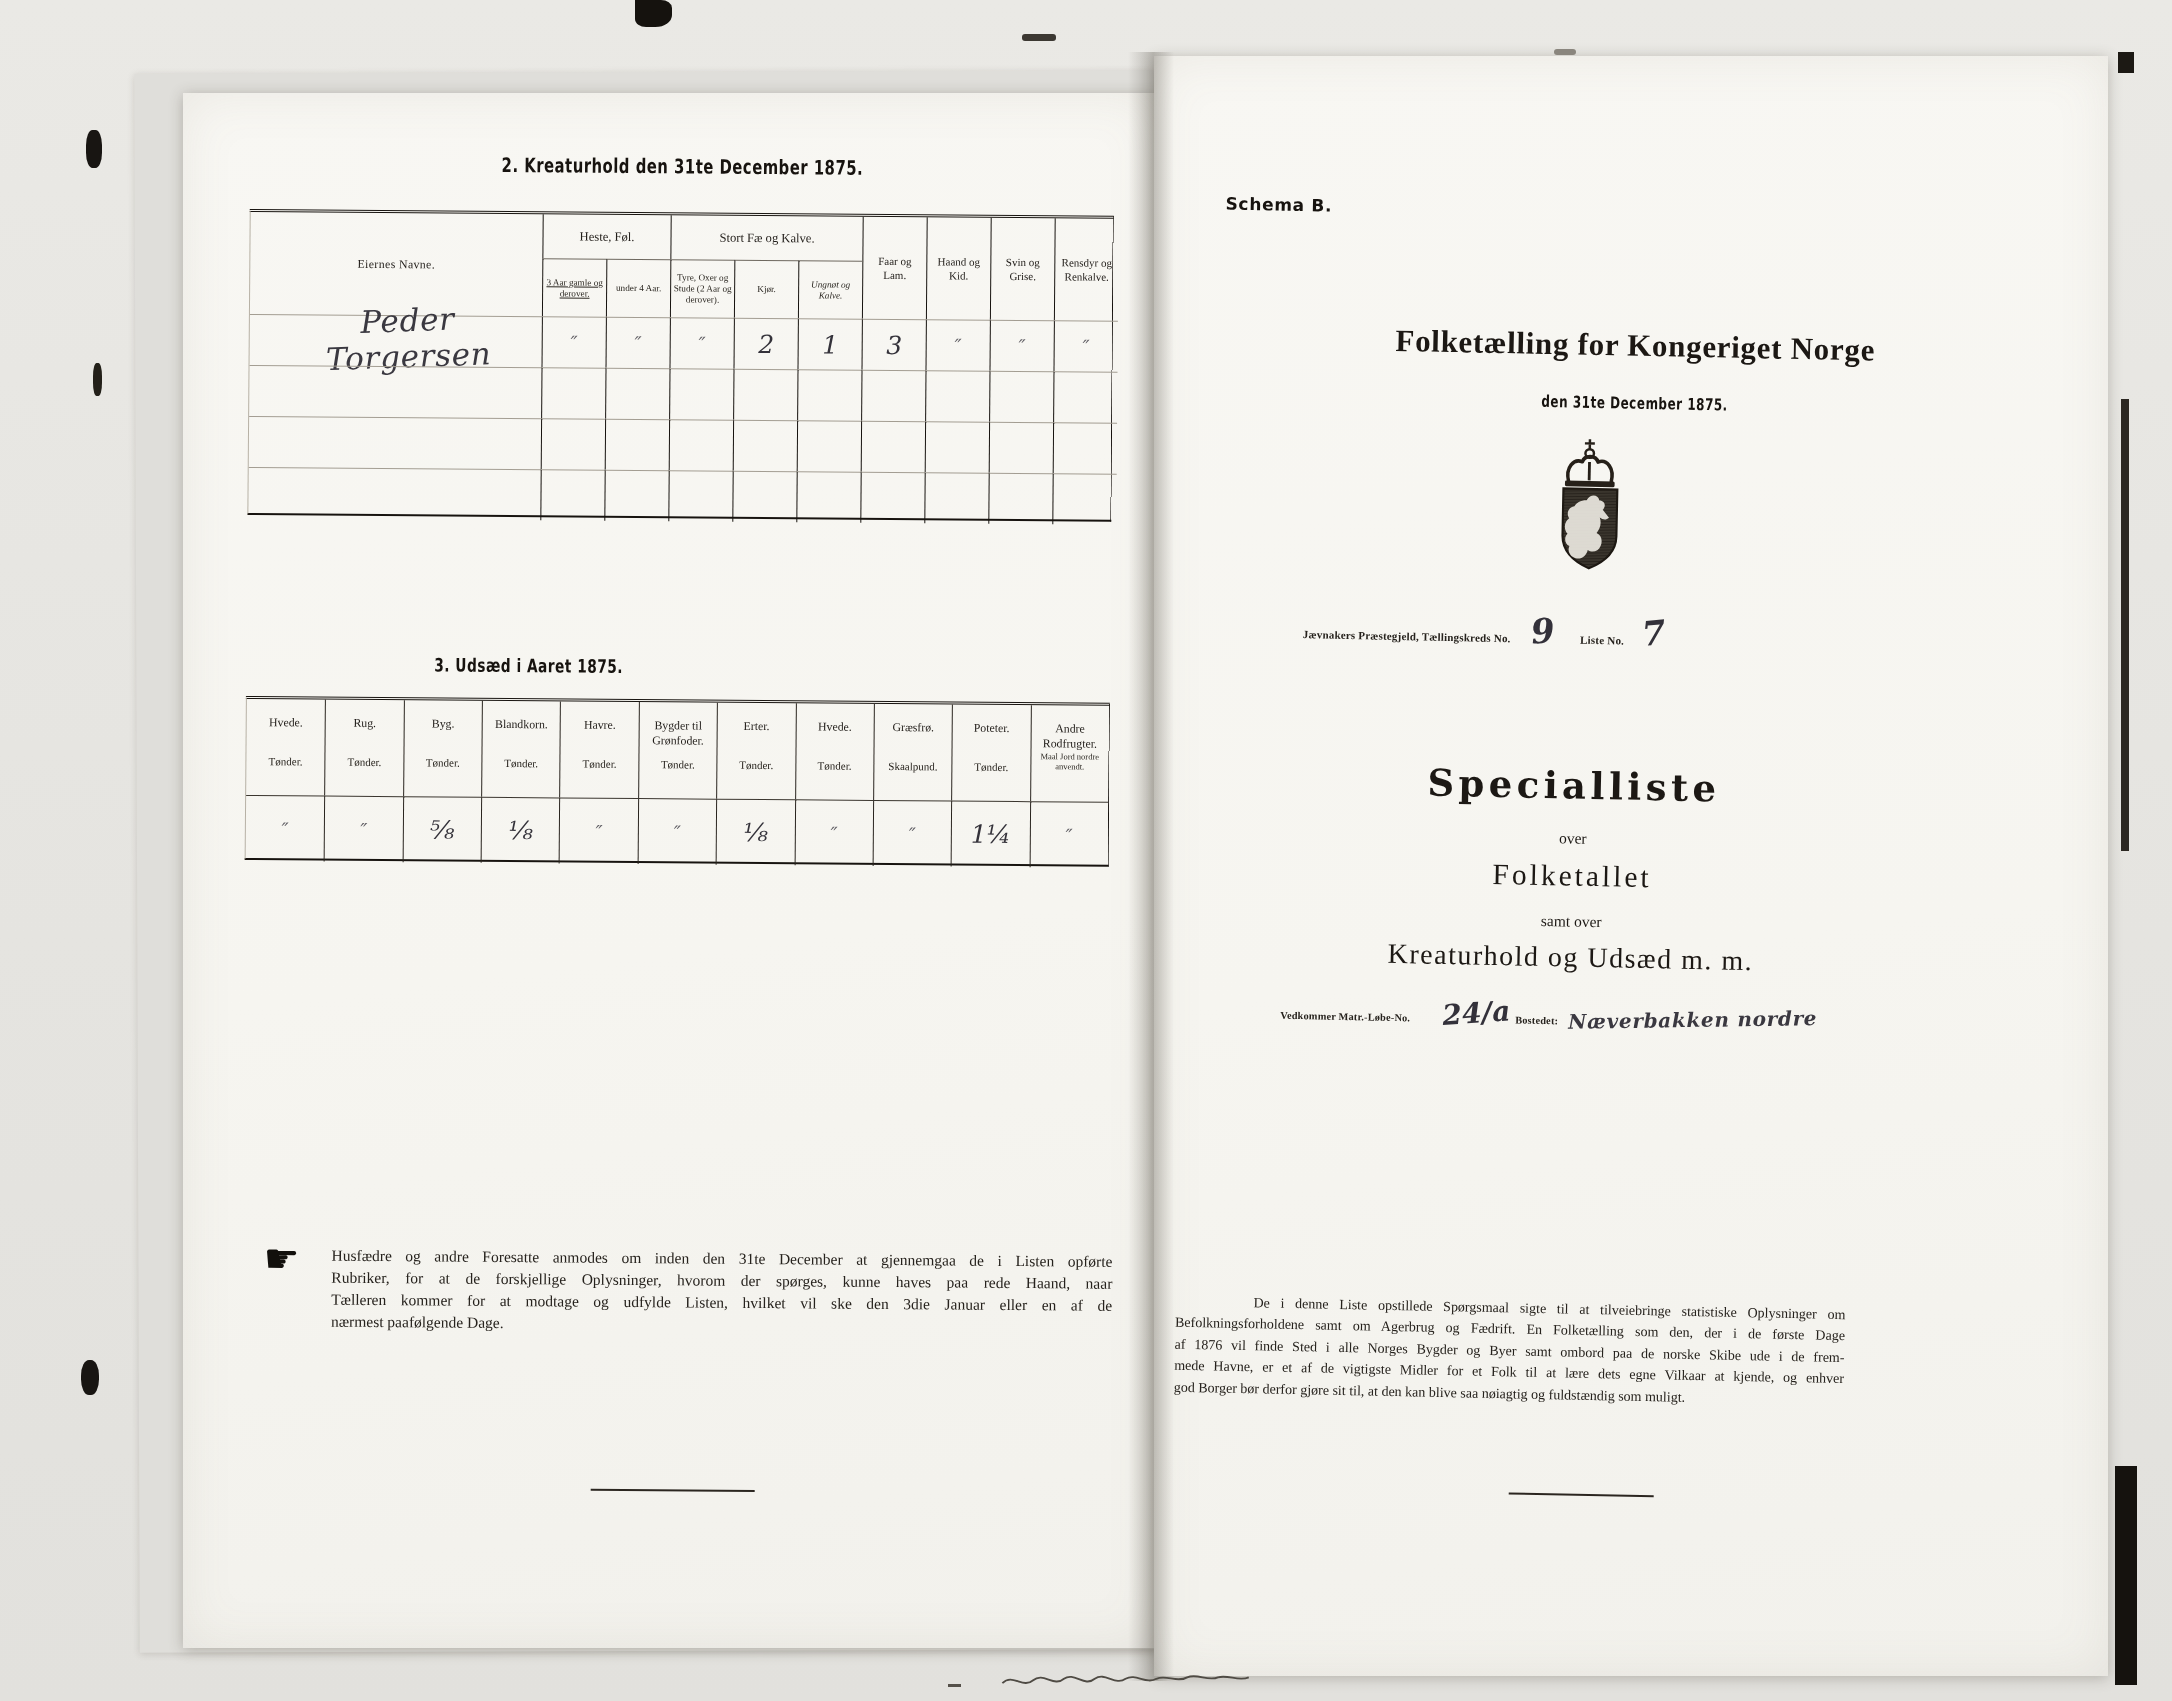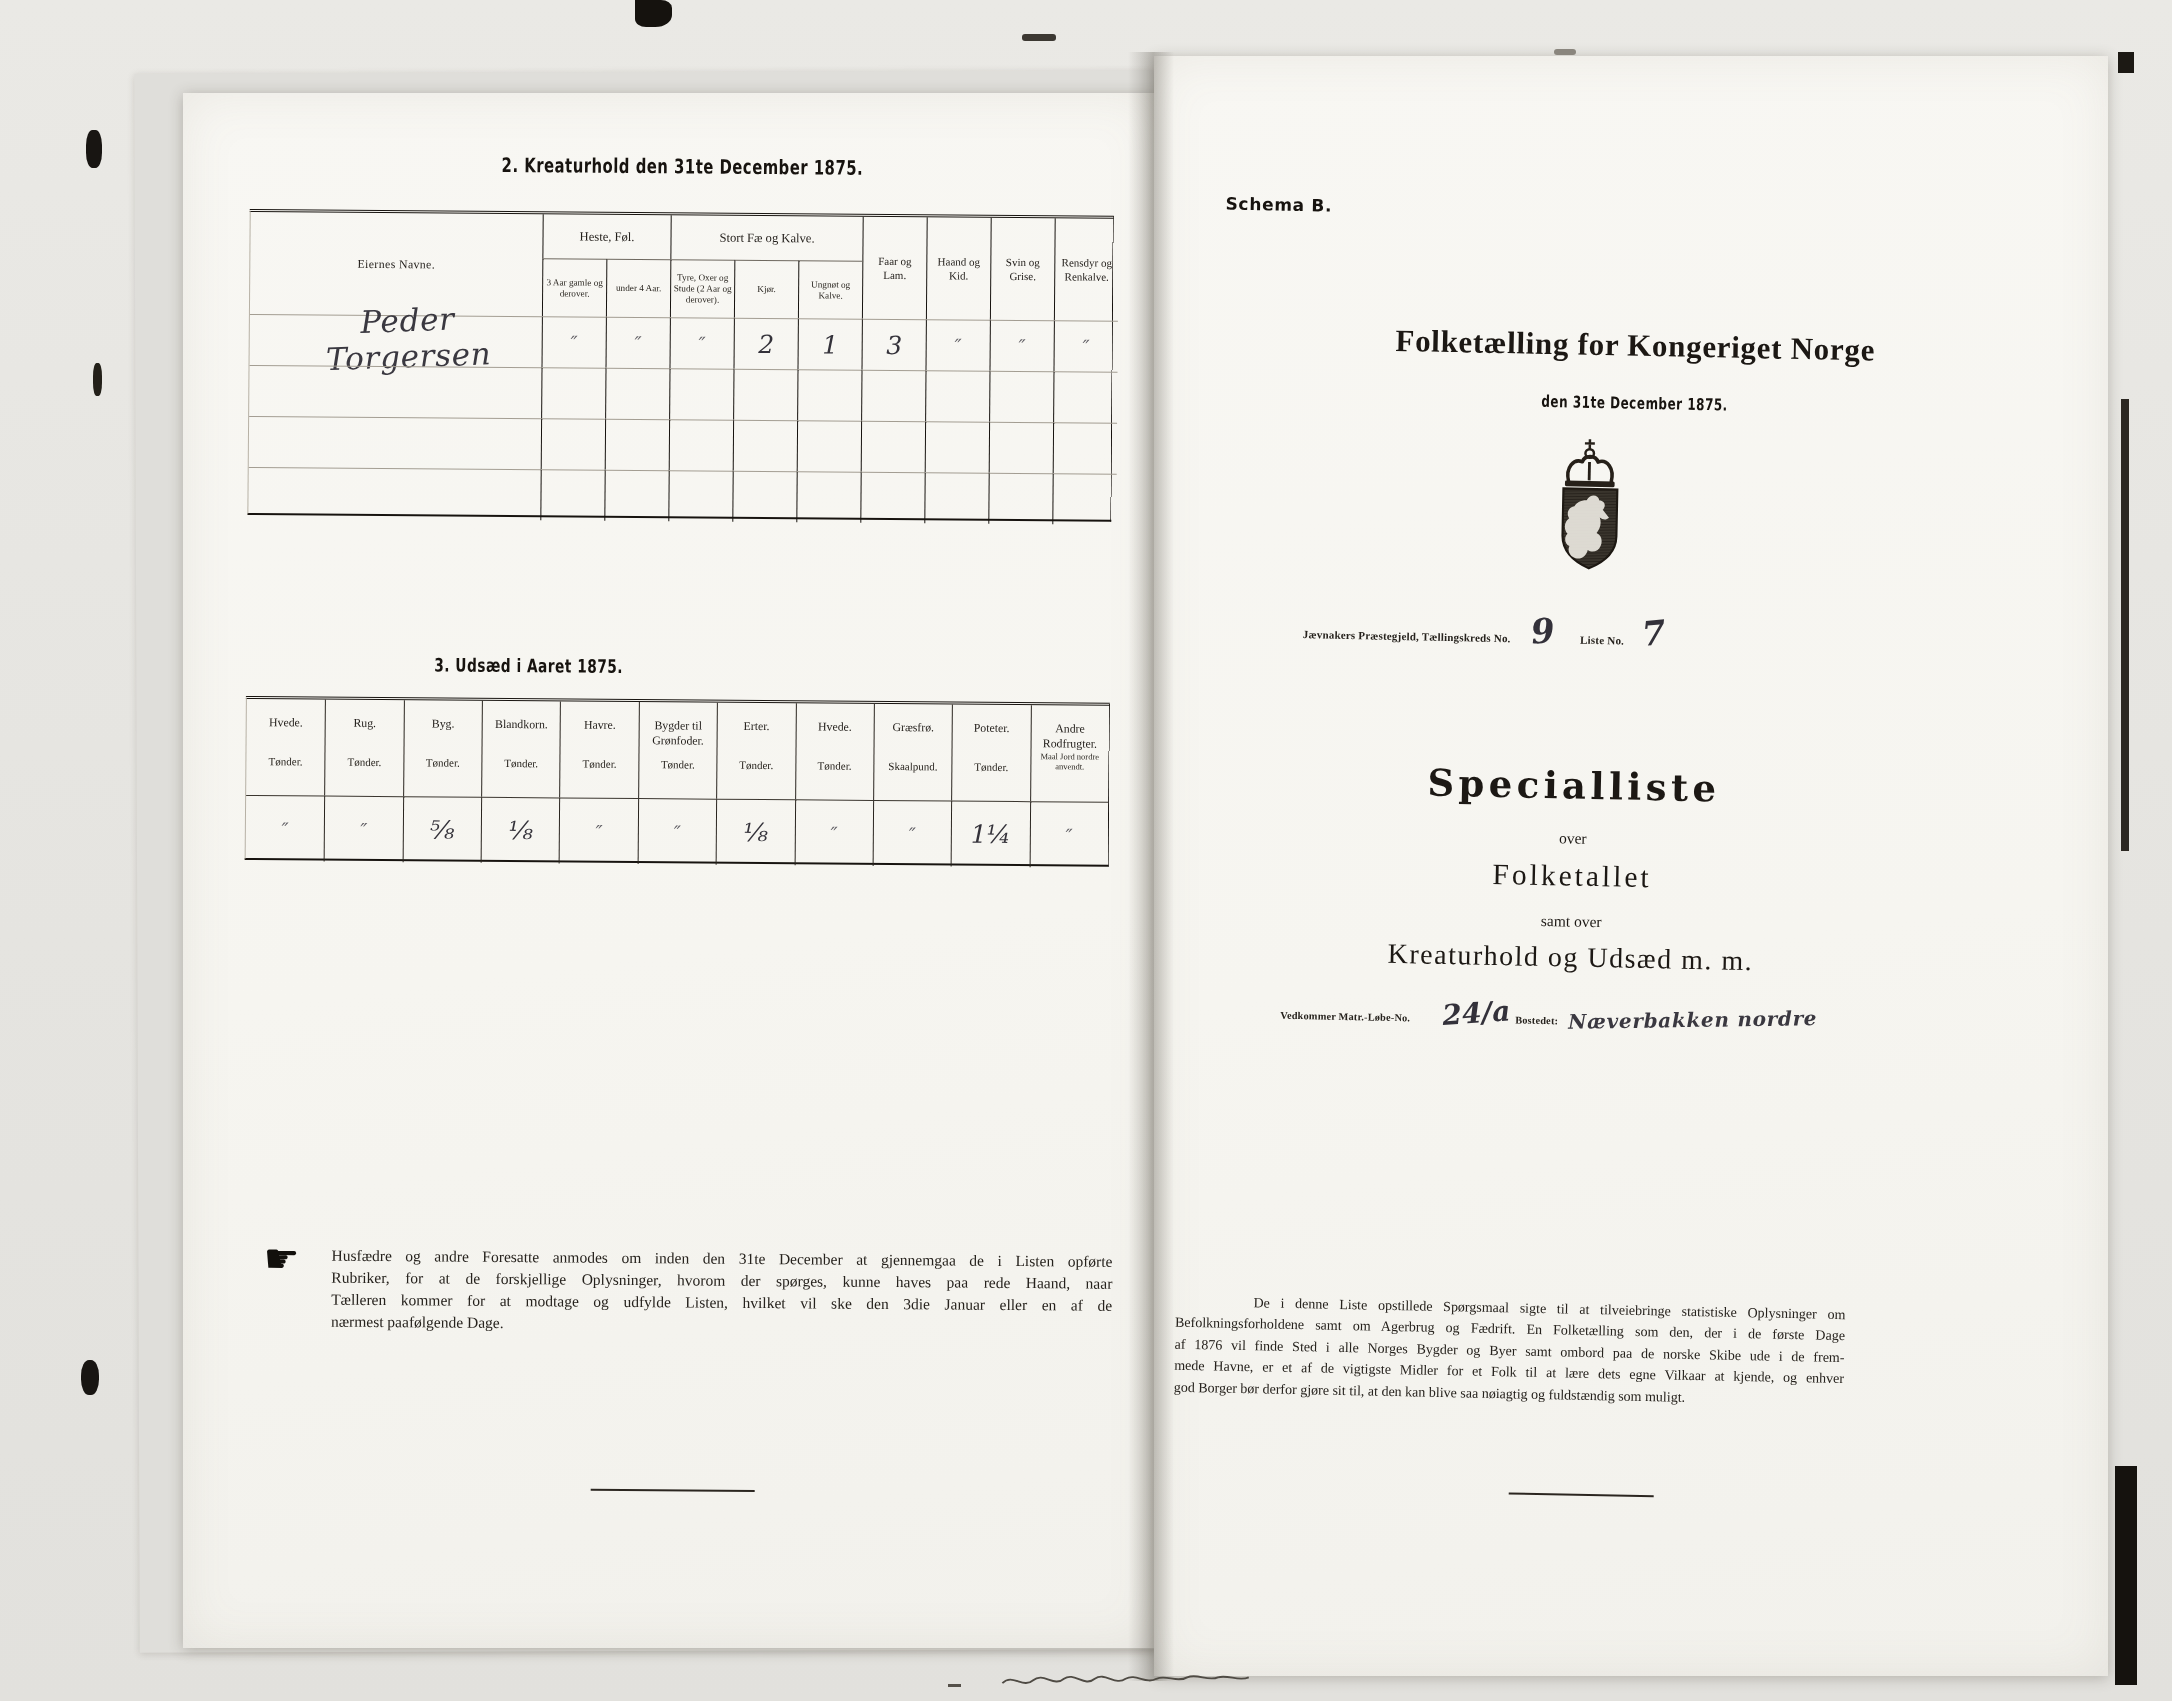--- a/index.html
+++ b/index.html
@@ -116,25 +116,25 @@
       </div>
 
       <div class="grid" id="livestock-grid">
           <div class="lc owner-h" style="grid-area: 1 / 1 / 3;">Eiernes Navne.</div>
           <div class="lc grp vl" style="grid-area: 1 / 2 / auto / 4;">Heste, Føl.</div>
           <div class="lc grp vl" style="grid-area: 1 / 4 / auto / 7;">Stort Fæ og Kalve.</div>
           <div class="lc single vl" style="grid-area: 1 / 7 / 3;">Faar og Lam.</div>
           <div class="lc single vl" style="grid-area: 1 / 8 / 3;">Haand og Kid.</div>
           <div class="lc single vl" style="grid-area: 1 / 9 / 3;">Svin og Grise.</div>
           <div class="lc single vl" style="grid-area: 1 / 10 / 3;">Rensdyr og Renkalve.</div>
-          <div class="lc sub vl" style="grid-area: 2 / 2;">3 Aar gamle og derover.</div>
+          <div class="lc sub vl" style="grid-area: 2 / 2; text-decoration: underline;">3 Aar gamle og derover.</div>
           <div class="lc sub vl" style="grid-area: 2 / 3;">under 4 Aar.</div>
           <div class="lc sub vl" style="grid-area: 2 / 4;">Tyre, Oxer og Stude (2 Aar og derover).</div>
           <div class="lc sub vl" style="grid-area: 2 / 5; text-align: right;">Kjør.</div>
-          <div class="lc sub vl" style="grid-area: 2 / 6;">Ungnøt og Kalve.</div>
+          <div class="lc sub vl" style="grid-area: 2 / 6; font-style: italic;">Ungnøt og Kalve.</div>
           <div class="lc d owner-cell" style="grid-area: 3 / 1;">
             <span class="hw hw-name">Peder Torgersen</span>
           </div>
           <div class="lc d vl" style="grid-area: 3 / 2;">
             <span class="hw hw-ditto">″</span>
           </div>
           <div class="lc d vl" style="grid-area: 3 / 3;">
             <span class="hw hw-ditto">″</span>
           </div>
           <div class="lc d vl" style="grid-area: 3 / 4;">

